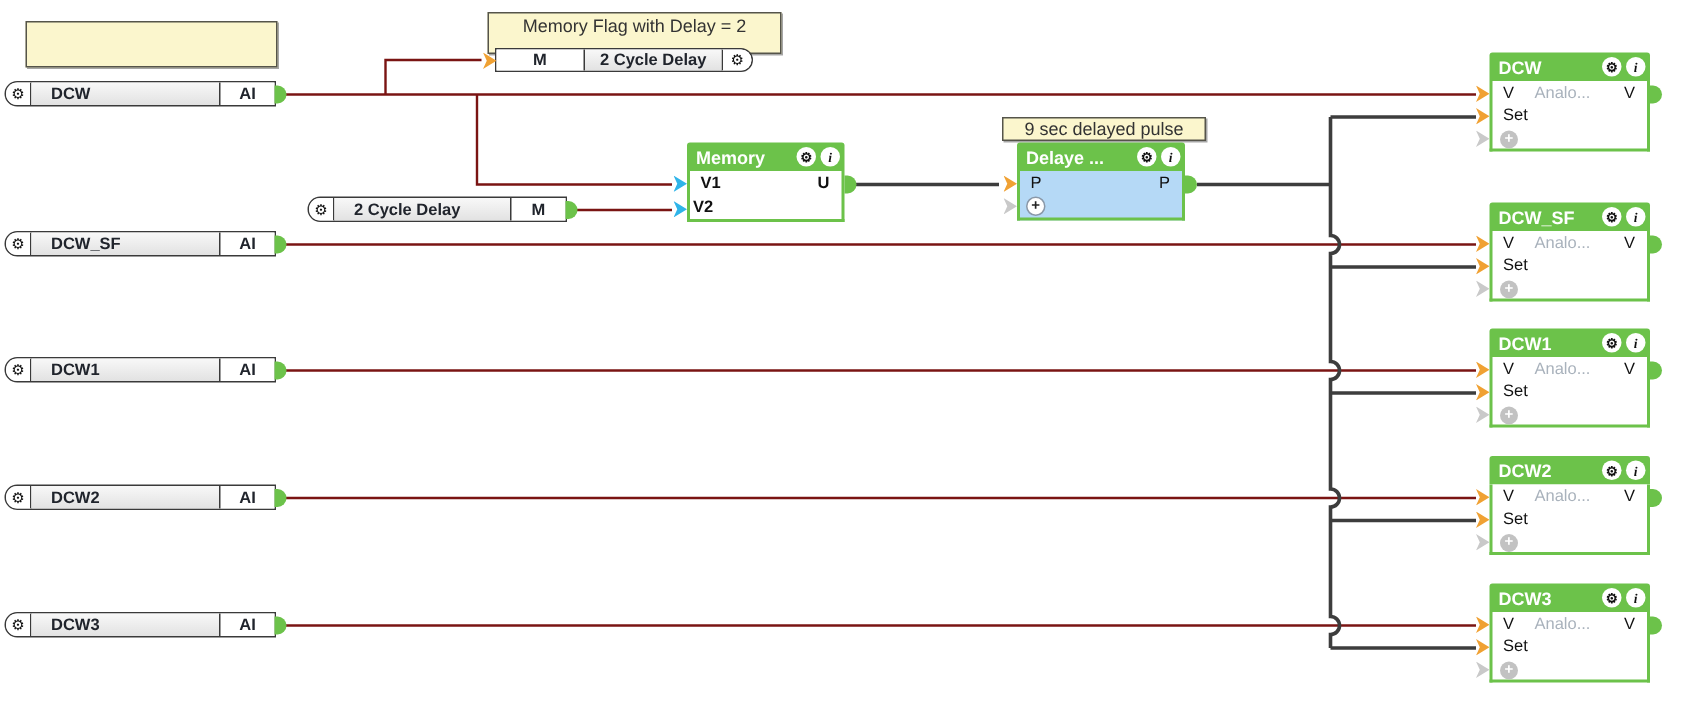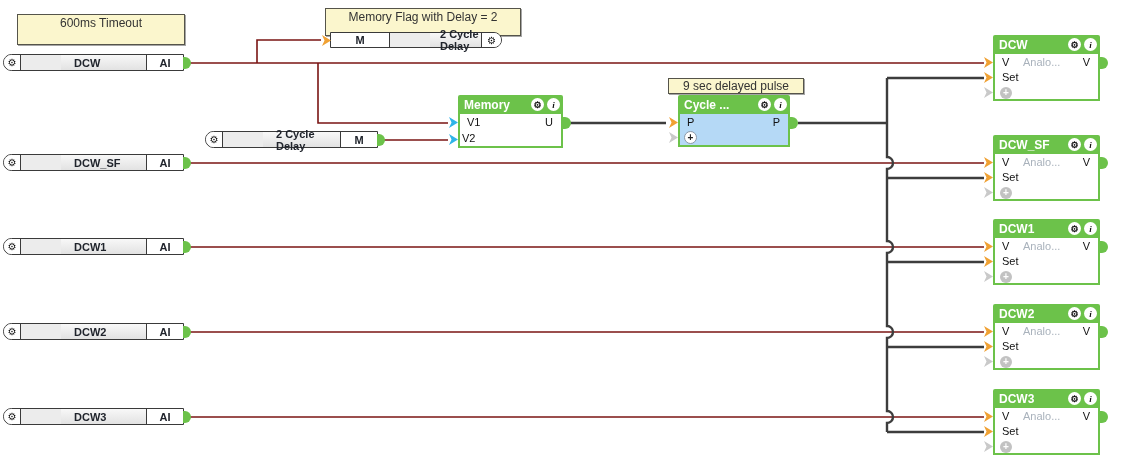--- a/index.html
+++ b/index.html
@@ -15,21 +15,21 @@
 
   
   .iblock{position:absolute;height:17px;display:flex;align-items:stretch;
           border:1px solid #3a3a3a;border-radius:9px 0 0 9px;background:#ececec;box-sizing:border-box;}
   .iblock.rcap{border-radius:0 9px 9px 0;}
   .cap{width:16px;background:#fff;display:flex;align-items:center;justify-content:center;
        font-size:10px;color:#111;border-right:1px solid #3a3a3a;border-radius:8px 0 0 8px;}
   .capr{width:19px;background:#fff;display:flex;align-items:center;justify-content:center;
         font-size:10px;color:#111;border-left:1px solid #3a3a3a;border-radius:0 8px 8px 0;}
   .ilbl{flex:1;background:linear-gradient(#f8f8f8,#e2e2e2);font-weight:bold;font-size:11px;
-        color:#20242c;display:flex;align-items:center;padding-left:13px;margin-left:40px;}
+        color:#20242c;display:flex;align-items:center;padding-left:13px;}
   .pbox{width:36px;background:#fff;border-left:1px solid #3a3a3a;font-weight:bold;font-size:11px;
         color:#20242c;display:flex;align-items:center;justify-content:center;}
   .pboxl{border-left:none;border-right:1px solid #3a3a3a;}
   .otab{position:absolute;right:-8px;top:2px;width:8px;height:12px;background:#6cc24a;border-radius:0 6px 6px 0;}
 
   .arrow{position:absolute;width:9px;height:11px;clip-path:polygon(0 0,100% 50%,0 100%,28% 50%);}
   .arrow.orange{background:#f0a133;}
   .arrow.cyan{background:#2fb4e9;}
   .arrow.gray{background:#c9c9c9;}
 
@@ -72,21 +72,20 @@
     <path class="wire-black" d="M798 123 H887"></path>
     <path class="wire-black" d="M887 78 V157 a6 6 0 0 1 0 12 V241 a6 6 0 0 1 0 12 V326 a6 6 0 0 1 0 12 V411 a6 6 0 0 1 0 12 V432"></path>
     <path class="wire-black" d="M887 78 H984"></path>
     <path class="wire-black" d="M887 178 H984"></path>
     <path class="wire-black" d="M887 262 H984"></path>
     <path class="wire-black" d="M887 347 H984"></path>
     <path class="wire-black" d="M887 432 H984"></path>
   </svg>
 
   <div class="note" style="left:17px;top:14px;width:168px;height:31px;">
-    <div>600ms Timeout</div>
   </div>
   <div class="note" style="left:325px;top:8px;width:196px;height:28px;">
     <div>Memory Flag with Delay = 2</div>
   </div>
   <div class="note" style="left:668px;top:78px;width:136px;height:16px;line-height:13px;">
     <div>9 sec delayed pulse</div>
   </div>
 
   <div class="iblock" style="left:3px;top:54px;width:181px;">
     <div class="cap">⚙</div>
@@ -132,33 +131,33 @@
     <div class="pbox">M</div>
     <div class="otab"></div>
   </div>
 
   <div class="fb" style="left:458px;top:95px;width:105px;">
     <div class="head">
       <span class="ttl">Memory</span>
       <span class="icon-circle">⚙</span>
       <span class="icon-circle info">i</span>
     </div>
-    <div class="body" style="height:34px;">
+    <div class="body" style="height:34px;font-weight:bold;">
       <span class="rowtxt" style="left:7px;top:1px;">V1</span>
       <span class="rowtxt" style="left:2px;top:17px;">V2</span>
       <span class="rowtxt" style="right:8px;top:1px;">U</span>
     </div>
     <div class="arrow cyan" style="left:-9px;top:22px;"></div>
     <div class="arrow cyan" style="left:-9px;top:39px;"></div>
     <div class="otab" style="top:22px;"></div>
   </div>
 
   <div class="fb" style="left:678px;top:95px;width:112px;">
     <div class="head">
-      <span class="ttl">Cycle ...</span>
+      <span class="ttl">Delaye ...</span>
       <span class="icon-circle">⚙</span>
       <span class="icon-circle info">i</span>
     </div>
     <div class="body sel" style="height:33px;">
       <span class="rowtxt" style="left:7px;top:1px;">P</span>
       <span class="rowtxt" style="right:8px;top:1px;">P</span>
       <span class="plus-white" style="left:4px;top:17px;">+</span>
     </div>
     <div class="arrow orange" style="left:-9px;top:22px;"></div>
     <div class="arrow gray" style="left:-9px;top:37px;"></div>

